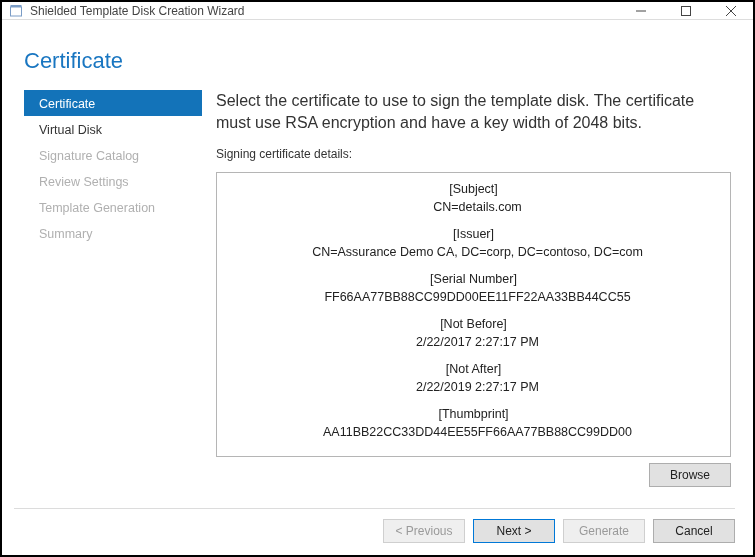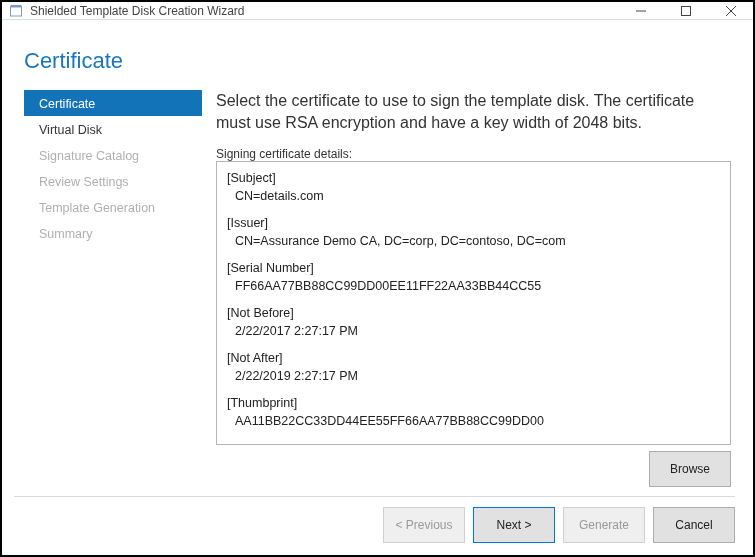--- a/index.html
+++ b/index.html
@@ -74,31 +74,32 @@
     flex-direction: column;
   }
   .instruction {
     font-size: 16px;
     color: #333;
     line-height: 1.35;
     margin-bottom: 14px;
   }
   .details-label {
     font-size: 12px;
-    margin-bottom: 0;
+    margin-bottom: 11px;
   }
   .details-box {
     border: 1px solid #b5b5b5;
     padding: 8px 10px;
     font-size: 12.5px;
     color: #222;
     line-height: 1.4;
     height: 368px;
     overflow: auto;
     background: #fff;
+    text-align: center;
   }
   .cert-field-label {
     display: block;
   }
   .cert-field-value {
     display: block;
     margin-left: 8px;
     margin-bottom: 10px;
   }
   .browse-row {
@@ -112,21 +113,21 @@
     right: 18px;
     left: 12px;
     display: flex;
     justify-content: flex-end;
     gap: 8px;
     border-top: 1px solid #dcdcdc;
     padding-top: 10px;
   }
   .btn {
     min-width: 82px;
-    height: 36px;
+    height: 24px;
     border: 1px solid #adadad;
     background: #e1e1e1;
     font-size: 12px;
     color: #222;
     display: inline-flex;
     align-items: center;
     justify-content: center;
     padding: 0 10px;
   }
   .btn.default {

